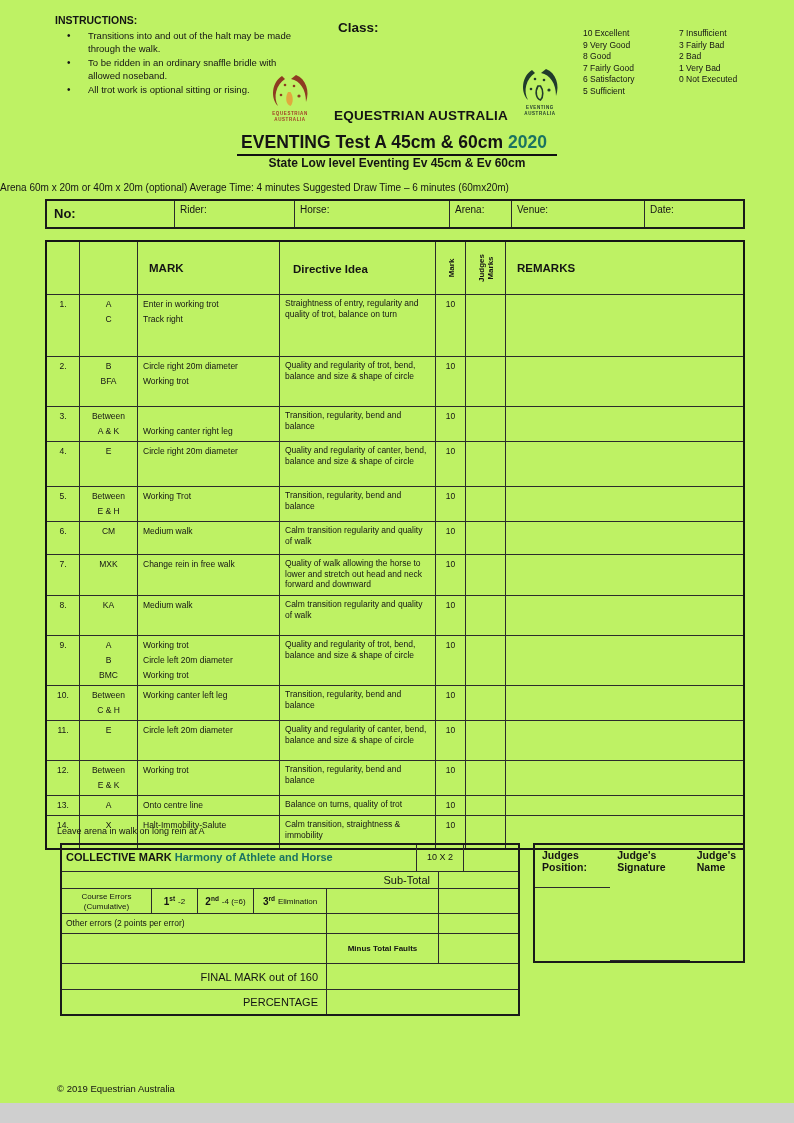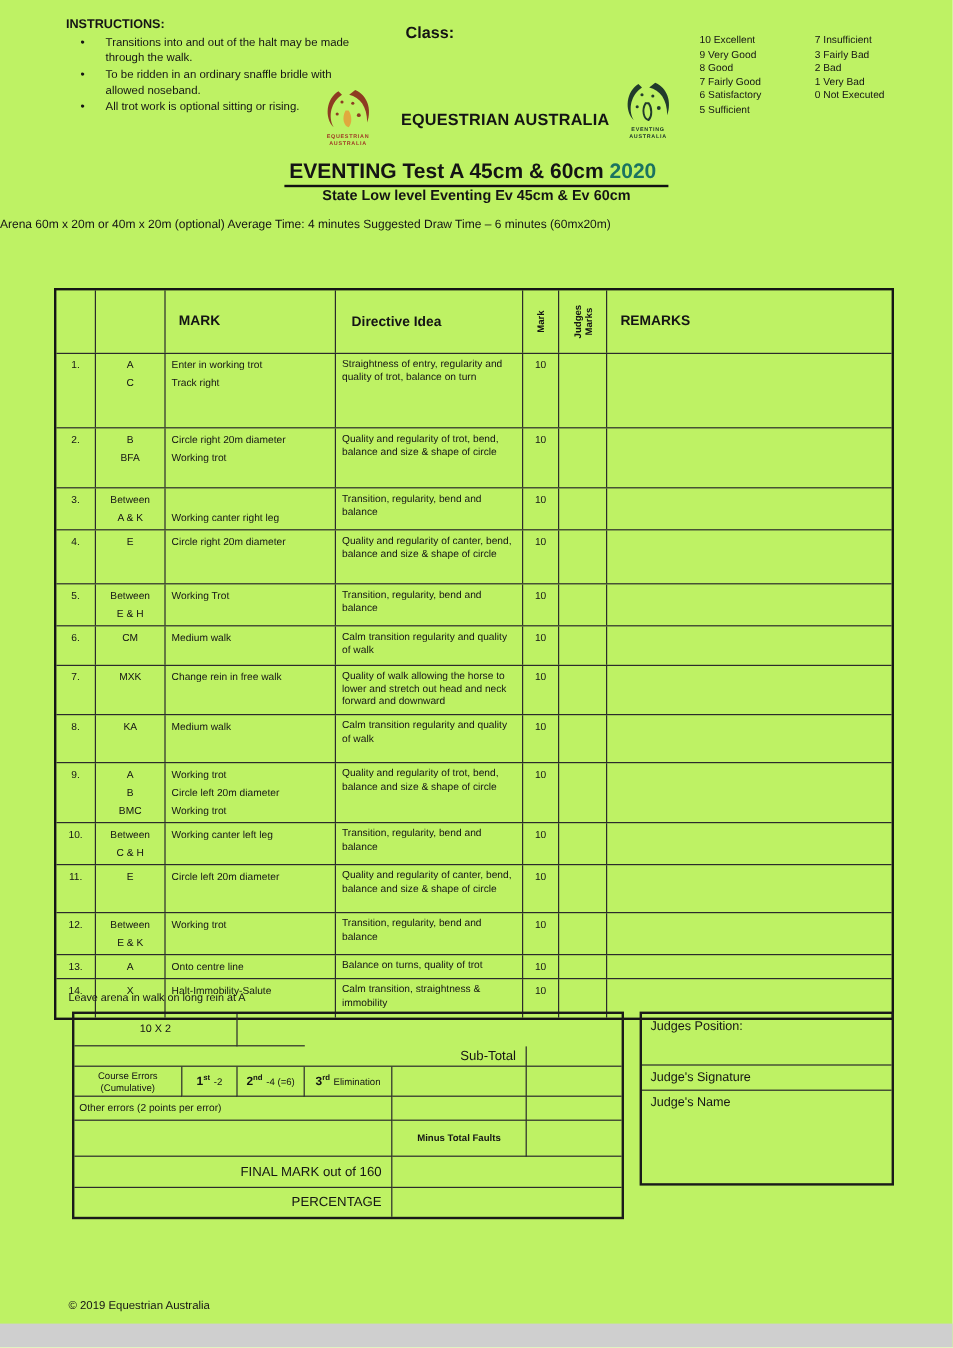--- a/index.html
+++ b/index.html
@@ -21,21 +21,21 @@
   .score-line{font-size:8.5px;line-height:11.5px;white-space:nowrap;}
 
   .logo{position:absolute;width:56px;text-align:center;}
   .logo-ea{left:262px;top:74px;}
   .logo-ev{left:512px;top:68px;}
   .logo svg{display:block;margin:0 auto;}
   .logo-txt{font-size:4.5px;font-weight:bold;letter-spacing:.6px;line-height:5.5px;margin-top:1px;}
   .logo-ea .logo-txt{color:#a03d26;}
   .logo-ev .logo-txt{color:#213b2c;}
 
-  .org-heading{position:absolute;left:328px;top:92px;width:186px;text-align:center;
+  .org-heading{position:absolute;left:328px;top:108px;width:186px;text-align:center;
                font-size:13.5px;font-weight:bold;letter-spacing:.2px;}
 
   .title{position:absolute;left:0;right:0;top:132px;text-align:center;text-decoration:underline;}
   .title .tline{display:inline-block;border-bottom:2px solid #111;padding:0 10px 1px 4px;
                 font-size:17.5px;font-weight:bold;}
   .title .year{color:#1a7361;}
   .subtitle{position:absolute;left:0;right:0;top:156px;text-align:center;font-size:12px;font-weight:bold;}
   .arena-line{position:absolute;left:0;right:0;top:182px;font-size:10px;}
 
   
@@ -85,22 +85,22 @@
           font-size:11px;padding-right:8px;}
   .ce-label{font-size:8px;line-height:9.5px;text-align:center;padding-top:3px;}
   .ce-cell{display:flex;align-items:center;justify-content:center;gap:3px;white-space:nowrap;}
   .ce-ord{font-weight:bold;font-size:10px;}
   .ce-ord sup{font-size:6.5px;}
   .ce-val{font-size:8px;}
   .other-err{font-size:8.5px;padding-top:4px;}
   .minus{display:flex;align-items:center;justify-content:center;font-size:8px;font-weight:bold;}
 
   
-  .jpanel{position:absolute;left:533px;top:843px;width:212px;height:145px;
-          border:2px solid #1a1a1a;display:flex;flex-direction:column;}
+  .jpanel{position:absolute;left:533px;top:843px;width:212px;height:120px;
+          border:2px solid #1a1a1a;display:flex;flex-direction:row;font-weight:bold;}
   .jbox{border-bottom:1px solid #2b2b2b;padding:4px 7px;font-size:10.5px;}
   .jbox:last-child{border-bottom:none;flex:1;}
   .jb-pos{height:43px;}
   .jb-name{height:51px;}
 
   .copyright{position:absolute;left:57px;top:1083px;font-size:9.5px;}
   .bottom-edge{position:absolute;left:0;right:0;top:1103px;height:20px;background:#cfcfcf;}
 </style>
 </head>
 <body>
@@ -170,20 +170,28 @@
     </div>
   </div>
 
   <div class="title">
     <span class="tline"><span>EVENTING Test A 45cm &amp; 60cm</span>
     <span class="year">2020</span></span>
   </div>
   <div class="subtitle">State Low level Eventing Ev 45cm &amp; Ev 60cm</div>
   <div class="arena-line">Arena 60m x 20m or 40m x 20m (optional)   Average Time: 4 minutes  Suggested Draw Time – 6  minutes (60mx20m)</div>
 
+  <div class="info">
+    <div class="info-cell no iw0">No:</div>
+    <div class="info-cell iw1">Rider:</div>
+    <div class="info-cell iw2">Horse:</div>
+    <div class="info-cell iw3">Arena:</div>
+    <div class="info-cell iw4">Venue:</div>
+    <div class="info-cell iw5">Date:</div>
+  </div>
 
   <div class="ttable">
     <div class="trow thead">
       <div class="cell c-num"></div>
       <div class="cell c-let"></div>
       <div class="cell c-test">MARK</div>
       <div class="cell c-dir">Directive Idea</div>
       <div class="cell c-mark">
           <div class="rotwrap">
             <div class="rot">Mark</div>
@@ -392,20 +400,21 @@
       <div class="cell c-jud"></div>
       <div class="cell c-rem"></div>
     </div>
       </div>
   </div>
 
   <div class="leave-note">Leave arena in walk on long rein at A</div>
 
   <div class="bgrid">
 
+    <div class="bc s5 collective"><span>COLLECTIVE MARK</span> <span class="harmony">Harmony of Athlete and Horse</span></div>
     <div class="bc s2 mult">10 X 2</div>
     <div class="bc nbr"></div>
 
     <div class="bc s6 rlabel">Sub-Total</div>
     <div class="bc s2 nbr"></div>
 
     <div class="bc ce-label">
       <div>Course Errors</div>
       <div>(Cumulative)</div>
     </div>

